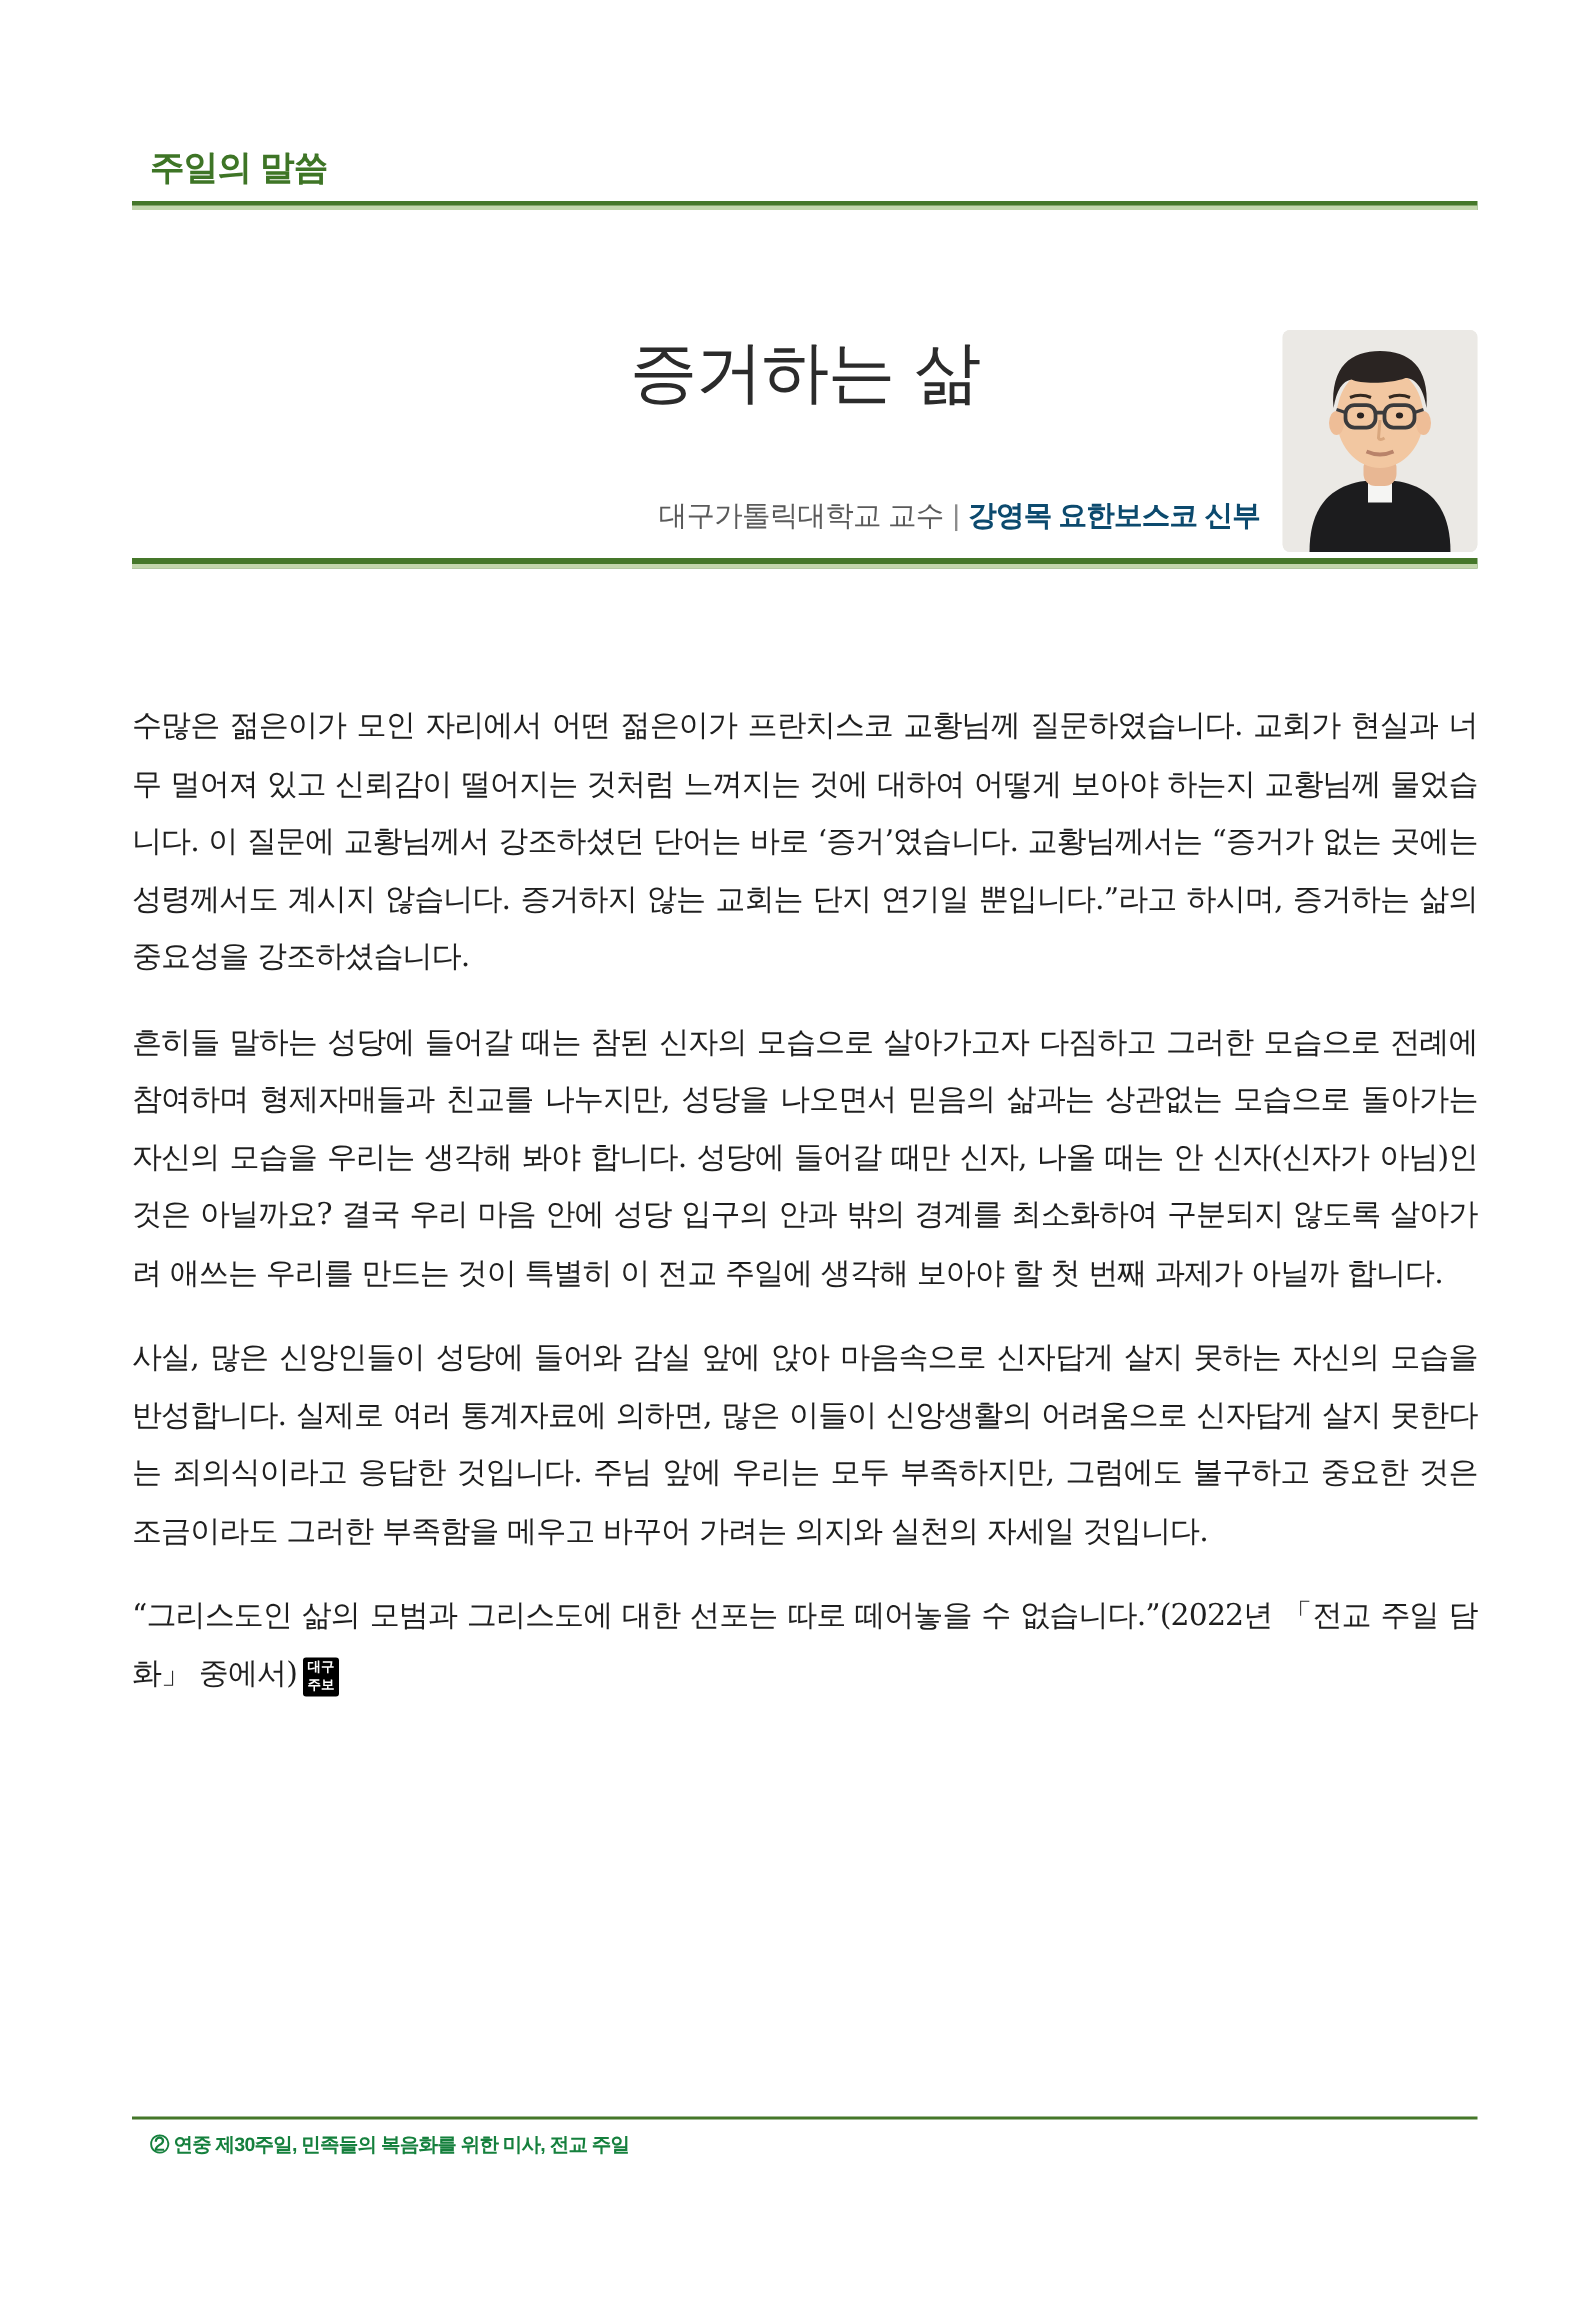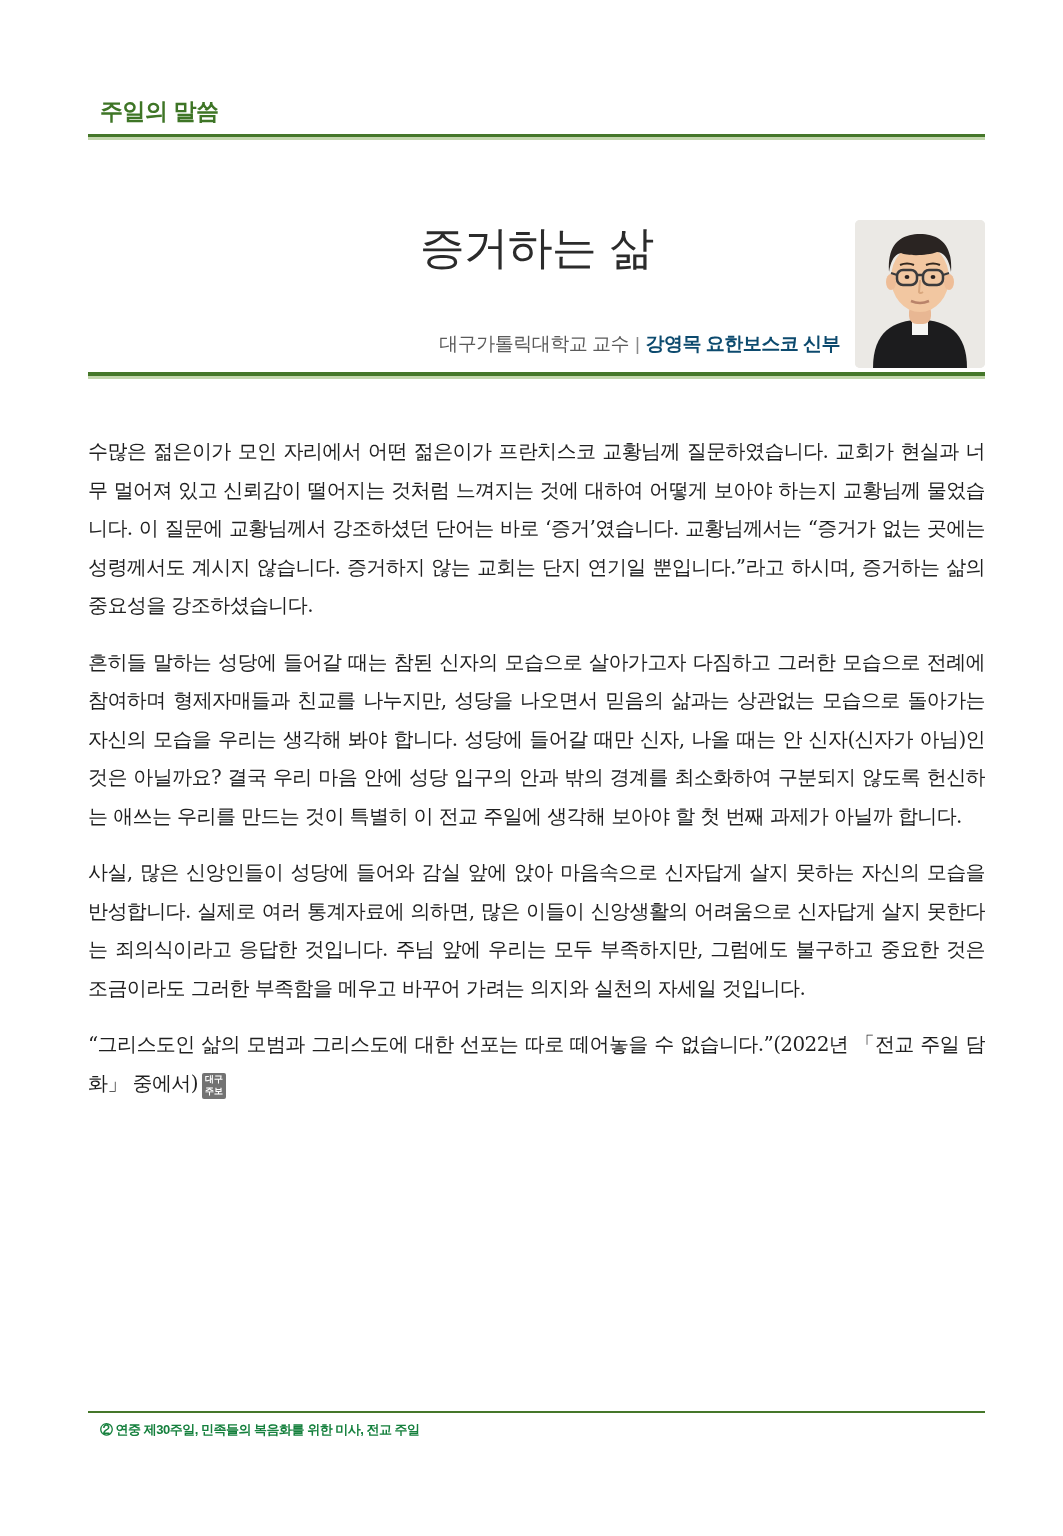--- a/index.html
+++ b/index.html
@@ -79,41 +79,41 @@
     width: 897px;
     height: 7px;
     background: #45772a;
     border-bottom: 3px solid #c3d6ad;
   }
 
   
   .body-text {
     position: absolute;
     left: 88px;
-    top: 432px;
+    top: 464px;
     width: 897px;
     font-family: "DejaVu Serif", "Liberation Serif", serif;
     font-size: 20px;
     line-height: 38.5px;
     color: #1f1f1f;
     letter-spacing: -0.6px;
   }
   .body-text p {
     text-align: justify;
     margin-bottom: 18px;
   }
   .body-text p:last-child { margin-bottom: 0; }
 
   .stamp {
     display: inline-block;
     vertical-align: -4px;
     width: 24px;
     height: 26px;
     margin-left: 4px;
-    background: #737373;
+    background: #000000;
     border-radius: 2px;
     color: #ffffff;
     font-family: "Liberation Sans", sans-serif;
     font-size: 9px;
     font-weight: bold;
     line-height: 12px;
     text-align: center;
     letter-spacing: 0;
   }
   .stamp span { display: block; }
@@ -183,21 +183,21 @@
       <path d="M65 60 L64 72 Q65 74 68 72" stroke="#d9a77e" stroke-width="2" fill="none"></path>
 
       <path d="M56 81 Q65 85 74 81" stroke="#b9836a" stroke-width="2.5" fill="none"></path>
     </svg>
   </div>
 
   <div class="rule-title"></div>
 
   <main class="body-text">
     <p>수많은 젊은이가 모인 자리에서 어떤 젊은이가 프란치스코 교황님께 질문하였습니다. 교회가 현실과 너무 멀어져 있고 신뢰감이 떨어지는 것처럼 느껴지는 것에 대하여 어떻게 보아야 하는지 교황님께 물었습니다. 이 질문에 교황님께서 강조하셨던 단어는 바로 ‘증거’였습니다. 교황님께서는 “증거가 없는 곳에는 성령께서도 계시지 않습니다. 증거하지 않는 교회는 단지 연기일 뿐입니다.”라고 하시며, 증거하는 삶의 중요성을 강조하셨습니다.</p>
-    <p>흔히들 말하는 성당에 들어갈 때는 참된 신자의 모습으로 살아가고자 다짐하고 그러한 모습으로 전례에 참여하며 형제자매들과 친교를 나누지만, 성당을 나오면서 믿음의 삶과는 상관없는 모습으로 돌아가는 자신의 모습을 우리는 생각해 봐야 합니다. 성당에 들어갈 때만 신자, 나올 때는 안 신자(신자가 아님)인 것은 아닐까요? 결국 우리 마음 안에 성당 입구의 안과 밖의 경계를 최소화하여 구분되지 않도록 헌신하는 애쓰는 우리를 만드는 것이 특별히 이 전교 주일에 생각해 보아야 할 첫 번째 과제가 아닐까 합니다.</p>
+    <p>흔히들 말하는 성당에 들어갈 때는 참된 신자의 모습으로 살아가고자 다짐하고 그러한 모습으로 전례에 참여하며 형제자매들과 친교를 나누지만, 성당을 나오면서 믿음의 삶과는 상관없는 모습으로 돌아가는 자신의 모습을 우리는 생각해 봐야 합니다. 성당에 들어갈 때만 신자, 나올 때는 안 신자(신자가 아님)인 것은 아닐까요? 결국 우리 마음 안에 성당 입구의 안과 밖의 경계를 최소화하여 구분되지 않도록 살아가려 애쓰는 우리를 만드는 것이 특별히 이 전교 주일에 생각해 보아야 할 첫 번째 과제가 아닐까 합니다.</p>
     <p>사실, 많은 신앙인들이 성당에 들어와 감실 앞에 앉아 마음속으로 신자답게 살지 못하는 자신의 모습을 반성합니다. 실제로 여러 통계자료에 의하면, 많은 이들이 신앙생활의 어려움으로 신자답게 살지 못한다는 죄의식이라고 응답한 것입니다. 주님 앞에 우리는 모두 부족하지만, 그럼에도 불구하고 중요한 것은 조금이라도 그러한 부족함을 메우고 바꾸어 가려는 의지와 실천의 자세일 것입니다.</p>
     <p><span>“그리스도인 삶의 모범과 그리스도에 대한 선포는 따로 떼어놓을 수 없습니다.”(2022년 「전교 주일 담화」 중에서)</span><span class="stamp"><span>대구</span><span>주보</span></span></p>
   </main>
 
   <div class="rule-footer"></div>
   <div class="footer-text">② 연중 제30주일, 민족들의 복음화를 위한 미사, 전교 주일</div>
 
 </div>
 
 </body></html>

